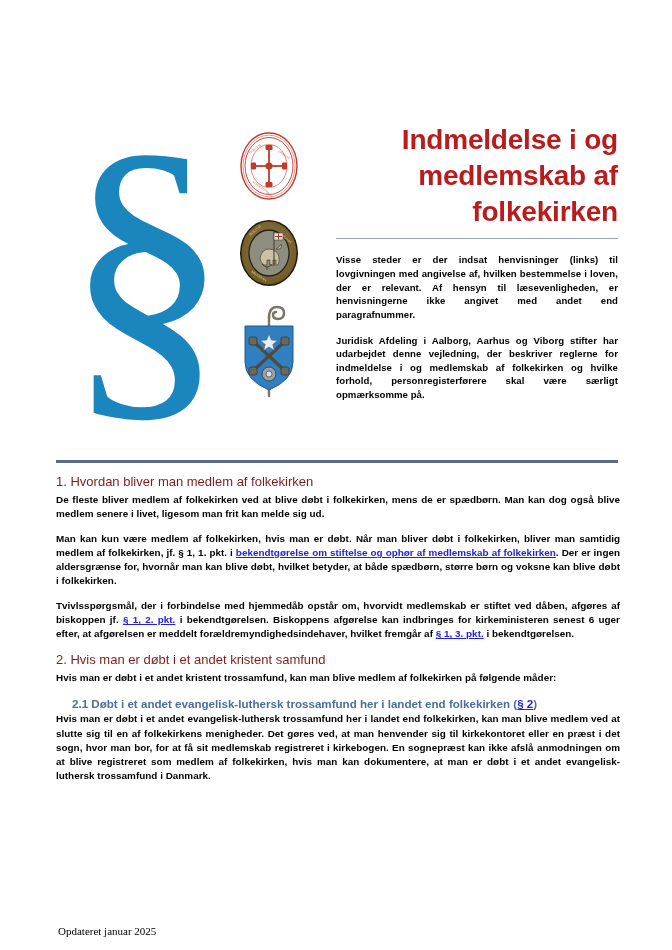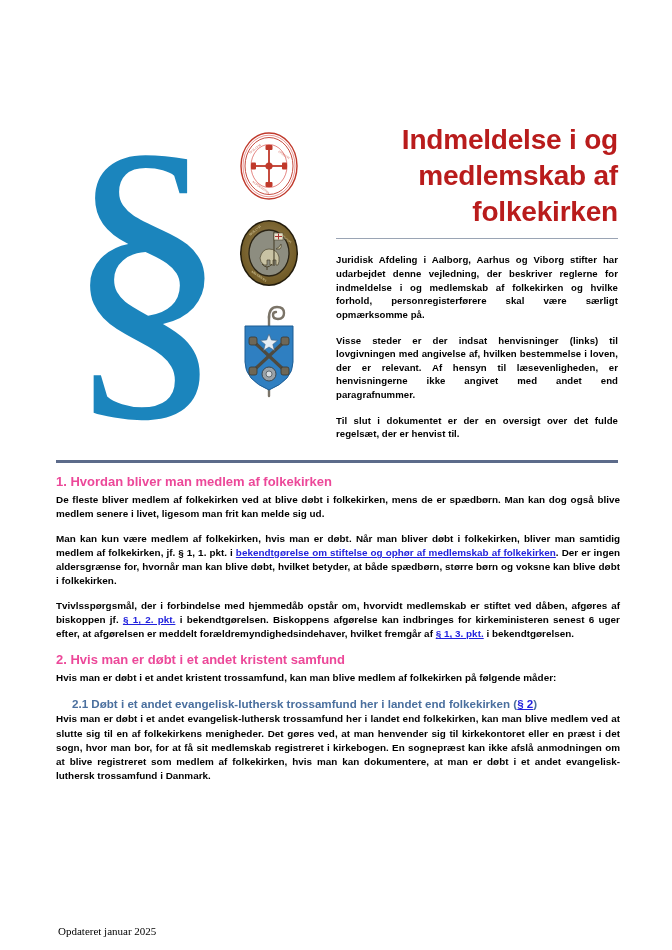--- a/index.html
+++ b/index.html
@@ -126,22 +126,22 @@
     position: absolute;
     left: 56px;
     top: 474px;
     width: 564px;
   }
 
   h2.section-heading {
     margin: 0 0 2px 0;
     font-size: 13px;
     line-height: 1.3;
-    font-weight: bold;
-    color: #ec4899;
+    font-weight: normal;
+    color: #7f1d1d;
   }
 
   h3.sub-heading {
     margin: 0 0 1px 16px;
     font-size: 11.6px;
     line-height: 1.3;
     font-weight: bold;
     color: #4a6f9e;
   }
 
@@ -277,23 +277,22 @@
         </svg>
 
       </div>
     </div>
 
     <div class="title-col">
       <h1 class="doc-title">Indmeldelse i og medlemskab af folkekirken</h1>
       <div class="title-rule"></div>
 
       <div class="intro">
+        <p>Visse steder er der indsat henvisninger (links) til lovgivningen med angivelse af, hvilken bestemmelse i loven, der er relevant. Af hensyn til læsevenligheden, er henvisningerne ikke angivet med andet end paragrafnummer.</p>
         <p>Juridisk Afdeling i Aalborg, Aarhus og Viborg stifter har udarbejdet denne vejledning, der beskriver reglerne for indmeldelse i og medlemskab af folkekirken og hvilke forhold, personregisterførere skal være særligt opmærksomme på.</p>
-        <p>Visse steder er der indsat henvisninger (links) til lovgivningen med angivelse af, hvilken bestemmelse i loven, der er relevant. Af hensyn til læsevenligheden, er henvisningerne ikke angivet med andet end paragrafnummer.</p>
-        <p>Til slut i dokumentet er der en oversigt over det fulde regelsæt, der er henvist til.</p>
       </div>
     </div>
 
   </div>
 
   <div class="main-rule"></div>
 
   <div class="content">
 
     <h2 class="section-heading">1. Hvordan bliver man medlem af folkekirken</h2>

